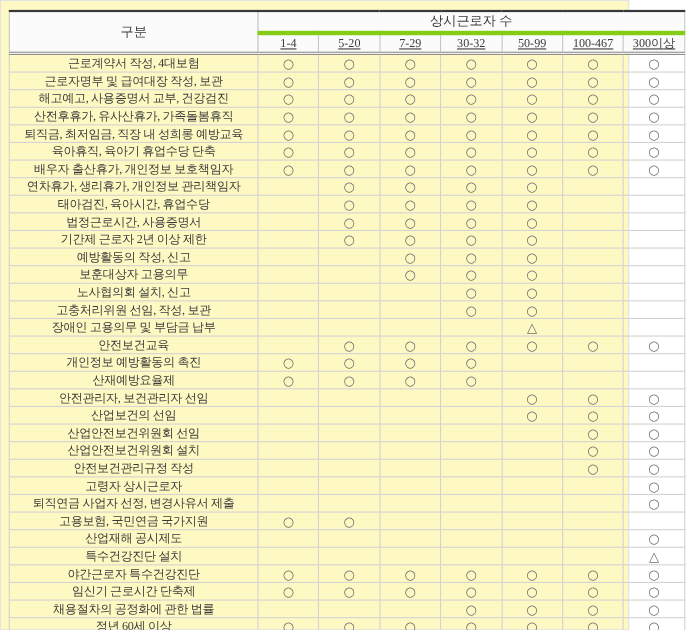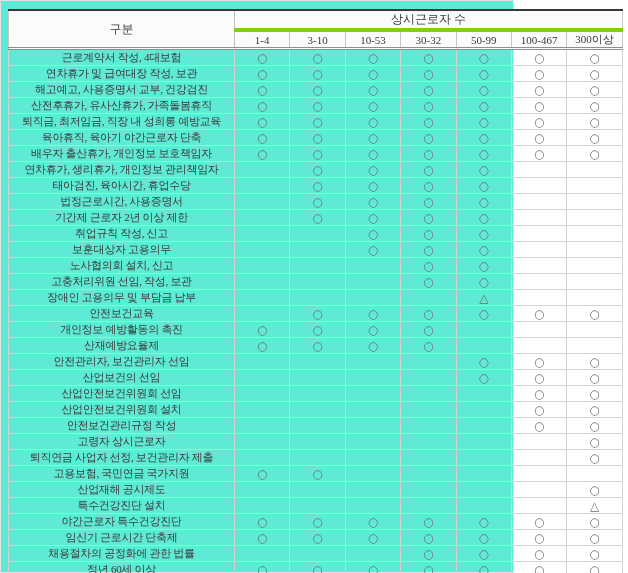--- a/index.html
+++ b/index.html
@@ -1,37 +1,37 @@
 <!DOCTYPE html>
 <html><head>
 <meta charset="utf-8">
 <style>
   html,body{margin:0;padding:0;background:#ffffff;}
   .page{
-    width:514px;height:573px;position:relative;
-    background:#5eead4;border:1px solid #e3e3e3;box-sizing:border-box;
+    width:572px;height:573px;position:relative;
+    background:#fef9c3;border:1px solid #e3e3e3;box-sizing:border-box;
     font-family:"Liberation Serif","DejaVu Serif",serif;
   }
   table.reg{
     position:absolute;left:7px;top:8px;width:614px;
     border-collapse:collapse;table-layout:fixed;
     border-top:2px solid #383838;border-bottom:2px solid #383838;
     border-left:1px solid #c9c9c9;border-right:1px solid #c9c9c9;
     color:#3a3a3a;
   }
   col.c-label{width:226px;}
   col.c-size{width:55.4px;}
   thead th{
     font-weight:normal;font-size:12px;text-align:center;vertical-align:middle;
     height:15px;padding:0;color:#3a3a3a;background:#fbfbfb;
   }
   th.group-label{border-right:1px solid #bdbdbd;border-bottom:3px double #8f8f8f;}
   th.span-label{border-bottom:4px solid #84cc16;}
   thead tr.sub th{
-    font-size:11px;border-left:1px solid #c6c6c6;border-bottom:3px double #8f8f8f;
+    font-size:11px;border-left:1px solid #c6c6c6;border-bottom:3px double #8f8f8f;text-decoration:underline;
   }
   tbody td{
     height:14.9px;padding:0;font-size:11px;text-align:center;vertical-align:middle;
     border:1px solid #d3d3d3;white-space:nowrap;overflow:hidden;
   }
   tbody td.label{letter-spacing:-0.3px;}
   tbody td.mark{font-size:12px;color:#6f6f6f;font-family:"DejaVu Sans",sans-serif;line-height:1;}
 </style>
 </head>
 <body>
@@ -48,41 +48,41 @@
         <col class="c-size">
         <col class="c-size">
     </colgroup>
     <thead>
       <tr>
         <th class="group-label" rowspan="2">구분</th>
         <th class="span-label" colspan="7">상시근로자 수</th>
       </tr>
       <tr class="sub">
         <th>1-4</th>
-        <th>3-10</th>
-        <th>10-53</th>
+        <th>5-20</th>
+        <th>7-29</th>
         <th>30-32</th>
         <th>50-99</th>
         <th>100-467</th>
         <th>300이상</th>
       </tr>
     </thead>
     <tbody>
         <tr>
       <td class="label">근로계약서 작성, 4대보험</td>
       <td class="mark">○</td>
       <td class="mark">○</td>
       <td class="mark">○</td>
       <td class="mark">○</td>
       <td class="mark">○</td>
       <td class="mark">○</td>
       <td class="mark">○</td>
     </tr>
         <tr>
-      <td class="label">연차휴가 및 급여대장 작성, 보관</td>
+      <td class="label">근로자명부 및 급여대장 작성, 보관</td>
       <td class="mark">○</td>
       <td class="mark">○</td>
       <td class="mark">○</td>
       <td class="mark">○</td>
       <td class="mark">○</td>
       <td class="mark">○</td>
       <td class="mark">○</td>
     </tr>
         <tr>
       <td class="label">해고예고, 사용증명서 교부, 건강검진</td>
@@ -108,21 +108,21 @@
       <td class="label">퇴직금, 최저임금, 직장 내 성희롱 예방교육</td>
       <td class="mark">○</td>
       <td class="mark">○</td>
       <td class="mark">○</td>
       <td class="mark">○</td>
       <td class="mark">○</td>
       <td class="mark">○</td>
       <td class="mark">○</td>
     </tr>
         <tr>
-      <td class="label">육아휴직, 육아기 야간근로자 단축</td>
+      <td class="label">육아휴직, 육아기 휴업수당 단축</td>
       <td class="mark">○</td>
       <td class="mark">○</td>
       <td class="mark">○</td>
       <td class="mark">○</td>
       <td class="mark">○</td>
       <td class="mark">○</td>
       <td class="mark">○</td>
     </tr>
         <tr>
       <td class="label">배우자 출산휴가, 개인정보 보호책임자</td>
@@ -168,21 +168,21 @@
       <td class="label">기간제 근로자 2년 이상 제한</td>
       <td class="mark"></td>
       <td class="mark">○</td>
       <td class="mark">○</td>
       <td class="mark">○</td>
       <td class="mark">○</td>
       <td class="mark"></td>
       <td class="mark"></td>
     </tr>
         <tr>
-      <td class="label">취업규칙 작성, 신고</td>
+      <td class="label">예방활동의 작성, 신고</td>
       <td class="mark"></td>
       <td class="mark"></td>
       <td class="mark">○</td>
       <td class="mark">○</td>
       <td class="mark">○</td>
       <td class="mark"></td>
       <td class="mark"></td>
     </tr>
         <tr>
       <td class="label">보훈대상자 고용의무</td>
@@ -308,21 +308,21 @@
       <td class="label">고령자 상시근로자</td>
       <td class="mark"></td>
       <td class="mark"></td>
       <td class="mark"></td>
       <td class="mark"></td>
       <td class="mark"></td>
       <td class="mark"></td>
       <td class="mark">○</td>
     </tr>
         <tr>
-      <td class="label">퇴직연금 사업자 선정, 보건관리자 제출</td>
+      <td class="label">퇴직연금 사업자 선정, 변경사유서 제출</td>
       <td class="mark"></td>
       <td class="mark"></td>
       <td class="mark"></td>
       <td class="mark"></td>
       <td class="mark"></td>
       <td class="mark"></td>
       <td class="mark">○</td>
     </tr>
         <tr>
       <td class="label">고용보험, 국민연금 국가지원</td>

